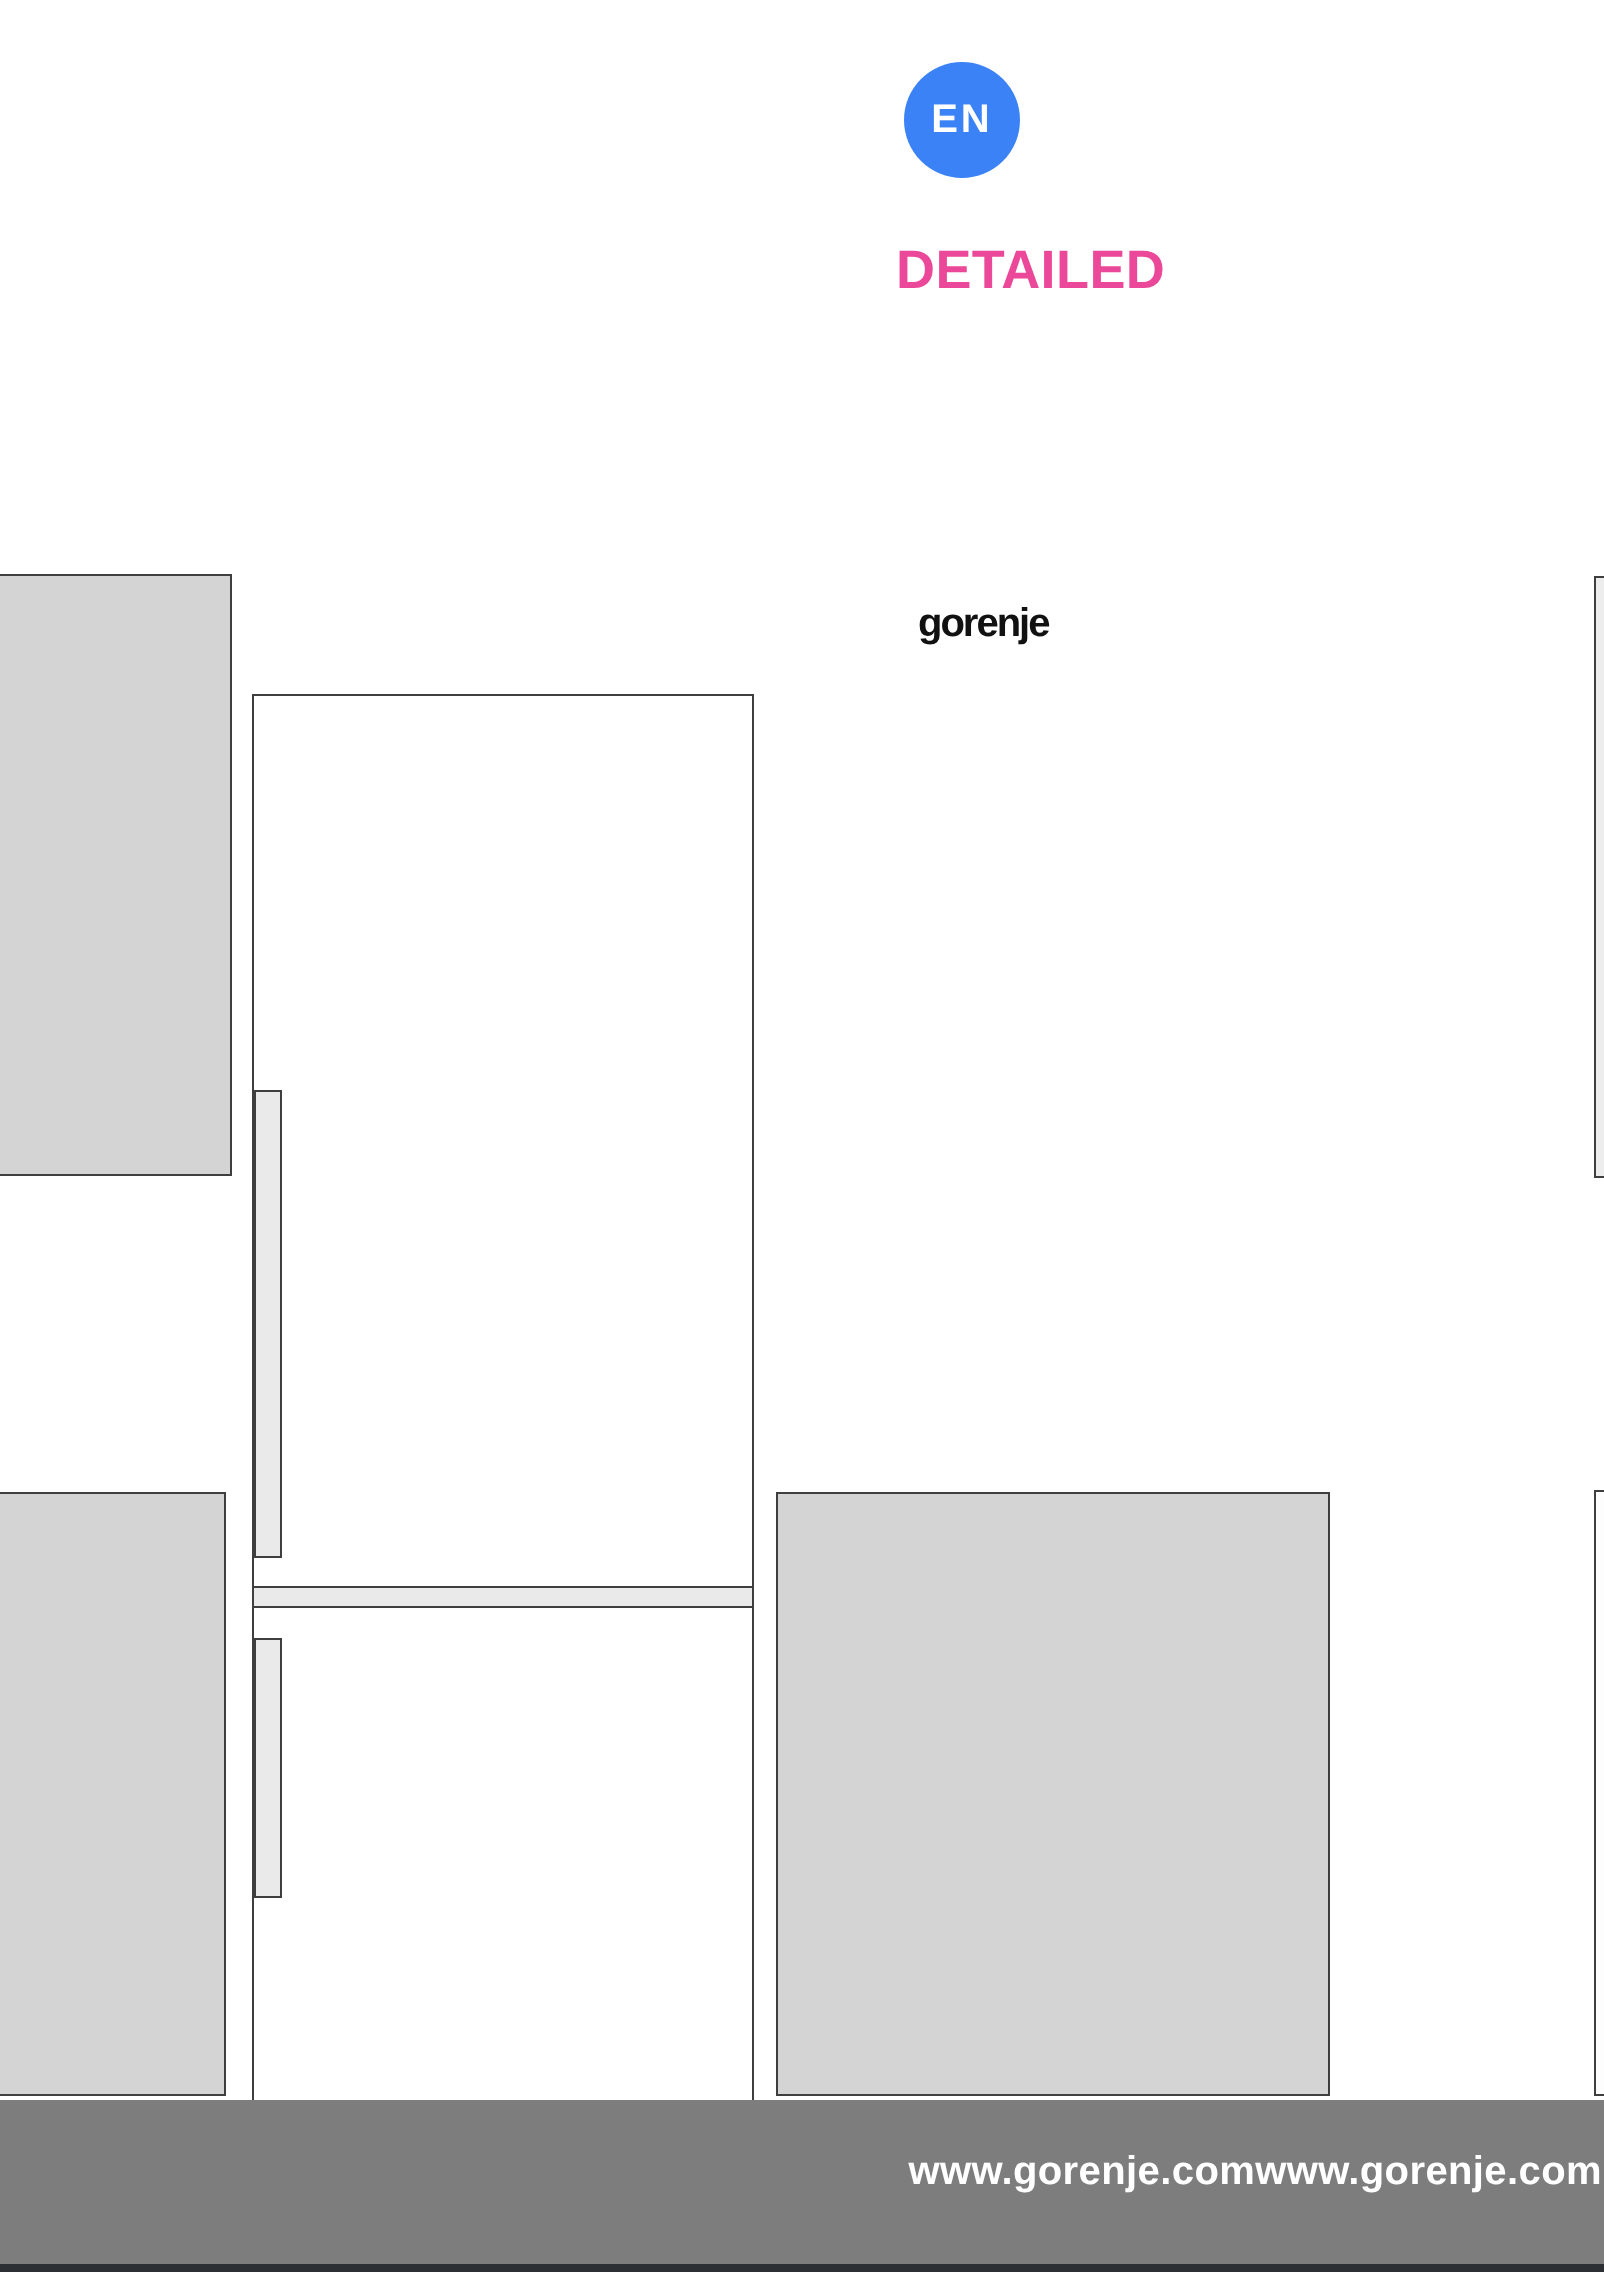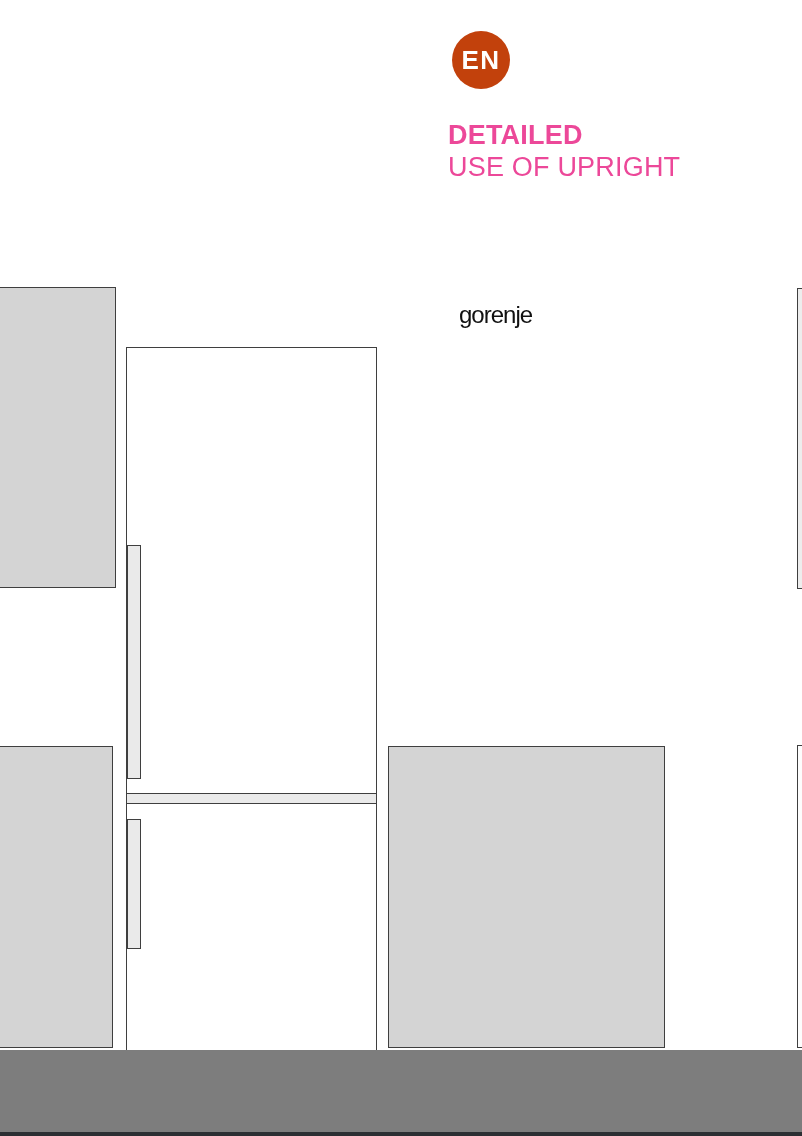--- a/index.html
+++ b/index.html
@@ -17,24 +17,24 @@
   }
 
   
   .badge-en {
     position: absolute;
     left: 452px;
     top: 31px;
     width: 58px;
     height: 58px;
     border-radius: 50%;
-    background: #c2410c;
+    background: #3b82f6;
     color: #ffffff;
     font-weight: bold;
-    font-size: 26px;
+    font-size: 20px;
     letter-spacing: 1.5px;
     display: flex;
     align-items: center;
     justify-content: center;
   }
 
   
   .title {
     position: absolute;
     left: 448px;
@@ -47,22 +47,22 @@
     letter-spacing: 0.2px;
   }
   .title .b { font-weight: bold; }
 
   
   .logo {
     position: absolute;
     left: 459px;
     top: 301px;
     color: #111111;
-    font-size: 24px;
-    font-weight: normal;
+    font-size: 20px;
+    font-weight: bold;
     letter-spacing: -1px;
   }
 
   
   .shape {
     position: absolute;
     box-sizing: border-box;
     border: 1.5px solid #3f3f3f;
   }
   .panel { background: #d4d4d4; }
@@ -114,34 +114,34 @@
 </style>
 </head>
 <body>
 
 <div id="page">
 
   <div class="badge-en">EN</div>
 
   <div class="title">
     <div><span class="b">DETAILED</span></div>
-    <div>USE OF UPRIGHT</div>
   </div>
 
   <div class="logo">gorenje</div>
 
   <div class="shape panel panel-top-left"></div>
   <div class="shape panel panel-mid-left"></div>
   <div class="shape panel panel-right"></div>
 
   <div class="shape fridge-body"></div>
   <div class="shape handle handle-upper"></div>
   <div class="shape fridge-divider"></div>
   <div class="shape handle handle-lower"></div>
 
   <div class="shape strip-top-right"></div>
   <div class="shape strip-bottom-right"></div>
 
   <div class="footer">
+    <div class="footer-url">www.gorenje.comwww.gorenje.com</div>
     <div class="footer-strip"></div>
   </div>
 
 </div>
 
 </body></html>

